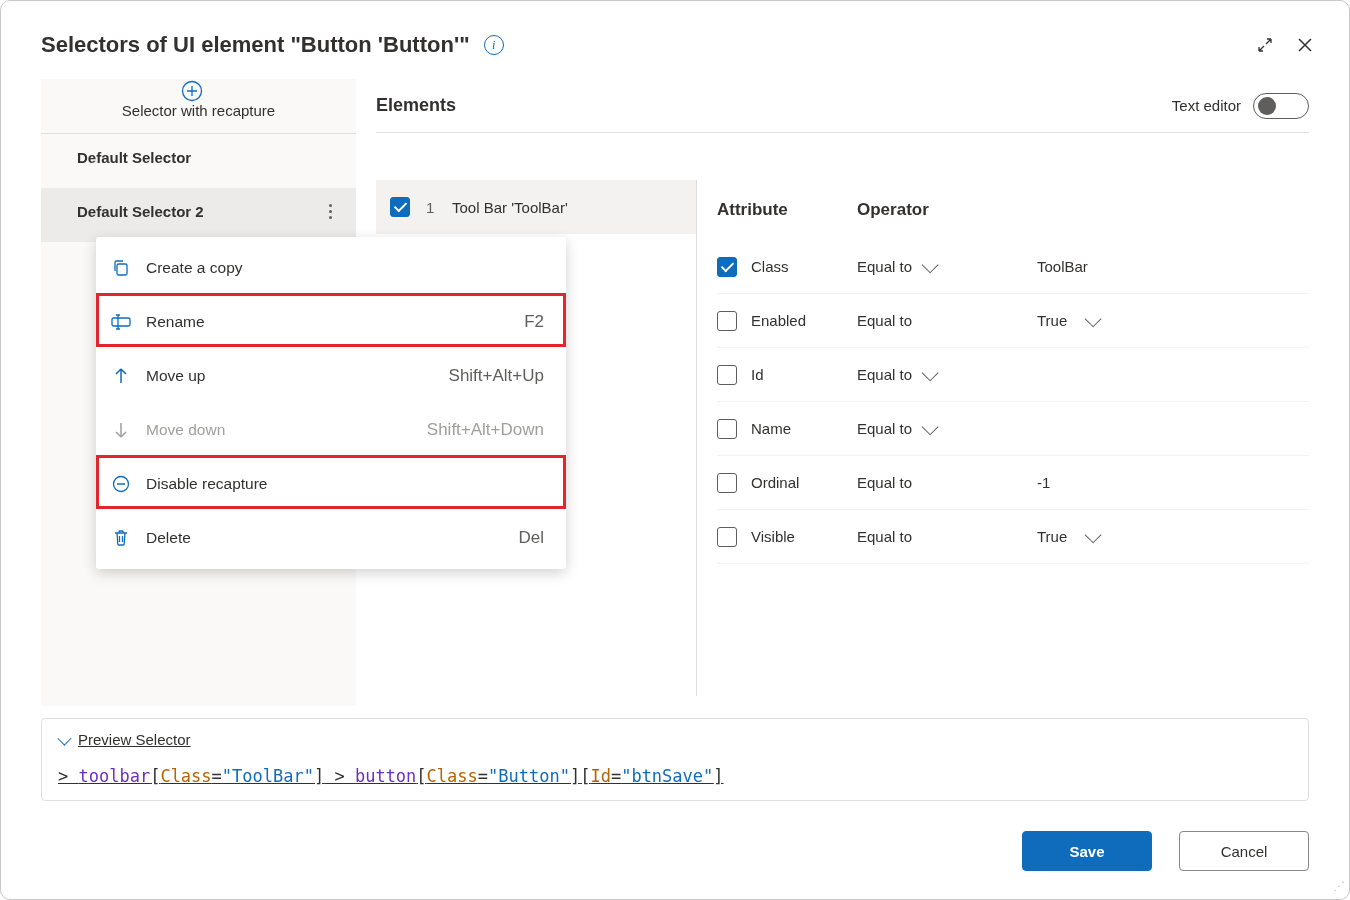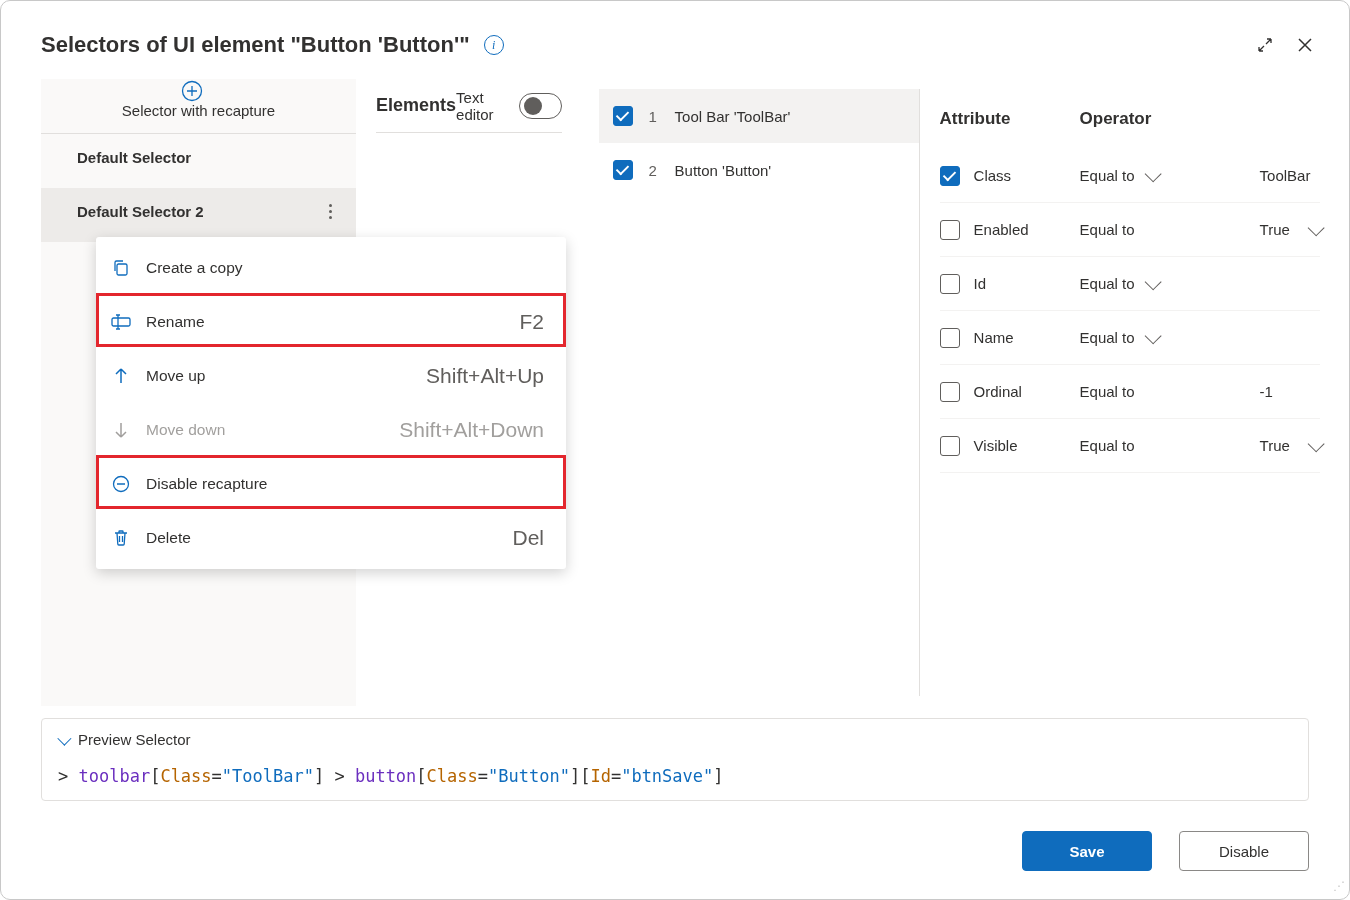--- a/index.html
+++ b/index.html
@@ -70,21 +70,21 @@
     cursor:pointer;
     font-weight:bold;
   }
   .selector-item.active { background:#edebe9; }
   .selector-item .spacer{flex:1;}
   .selector-item .more-icon { display:flex; flex-direction:column; gap:3px; padding:4px; }
   .selector-item .more-icon .dot{ width:3px; height:3px; background:#605e5c; border-radius:50%; }
 
   
   .elements {
-    flex:1; display:flex; flex-direction:row;
+    flex:1; display:flex; flex-direction:column;
     padding-left:20px;
     min-width:0;
     gap:37px;
   }
   .elements-header {
     display:flex; align-items:center;
     height:54px;
     border-bottom:1px solid #e1dfdd;
   }
   .elements-title { font-size:18px; font-weight:600; }
@@ -158,35 +158,36 @@
     z-index:50;
   }
   .ctx-item{
     display:flex; align-items:center;
     height:54px; padding:0 22px 0 14px;
     font-size:15.5px; cursor:pointer;
   }
   .ctx-item.disabled{ color:#a19f9d; cursor:default;}
   .ctx-item .icon{ width:22px; height:22px; margin-right:14px; display:flex; align-items:center; justify-content:center;}
   .ctx-item .spacer{flex:1;}
-  .ctx-item .shortcut{ color:#605e5c; font-size:21px;}
+  .ctx-item .shortcut{ color:#605e5c; font-size:17px;}
   .ctx-item.disabled .shortcut{ color:#a19f9d;}
   .hl-red{
     position:absolute; border:3px solid #e3262d;
     left:0; right:0;
     pointer-events:none;
   }
   .hl-red.r1{ top:56px; height:54px;}
   .hl-red.r2{ top:218px; height:54px;}
 
   
   .preview {
     margin:12px 40px 0 40px;
     border:1px solid #e1dfdd; border-radius:4px;
     padding:12px 16px 14px 16px;
+    text-decoration:underline;
   }
   .prev-hdr{ display:flex; align-items:center; gap:10px; font-size:15px; cursor:pointer;}
   .prev-hdr .chev2{
     width:10px; height:10px; border:solid #0f6cbd; border-width:0 1.5px 1.5px 0;
     transform:rotate(45deg) translateY(-2px);
   }
   .prev-content{
     margin-top:18px; font-family:Consolas, monospace; font-size:17px;
     overflow-x:auto; white-space:nowrap;
   }
@@ -360,21 +361,21 @@
   <div class="preview">
     <div class="prev-hdr">
       <div class="chev2"></div>
       <span>Preview Selector</span>
     </div>
     <div class="prev-content" id="prev-content"><span class="tk-punc">&gt; </span><span class="tk-tag">toolbar</span><span class="tk-punc">[</span><span class="tk-attr">Class</span><span class="tk-punc">=</span><span class="tk-str">"ToolBar"</span><span class="tk-punc">]</span><span class="tk-punc"> &gt; </span><span class="tk-tag">button</span><span class="tk-punc">[</span><span class="tk-attr">Class</span><span class="tk-punc">=</span><span class="tk-str">"Button"</span><span class="tk-punc">]</span><span class="tk-punc">[</span><span class="tk-attr">Id</span><span class="tk-punc">=</span><span class="tk-str">"btnSave"</span><span class="tk-punc">]</span></div>
   </div>
 
   <div class="footer">
     <div class="btn btn-primary">Save</div>
-    <div class="btn btn-secondary">Disable</div>
+    <div class="btn btn-secondary">Cancel</div>
   </div>
 
   <div class="grip">⋰</div>
 
   <div class="ctx">
     <div class="hl-red r1"></div>
     <div class="hl-red r2"></div>
 
     <div class="ctx-item">
       <div class="icon">

